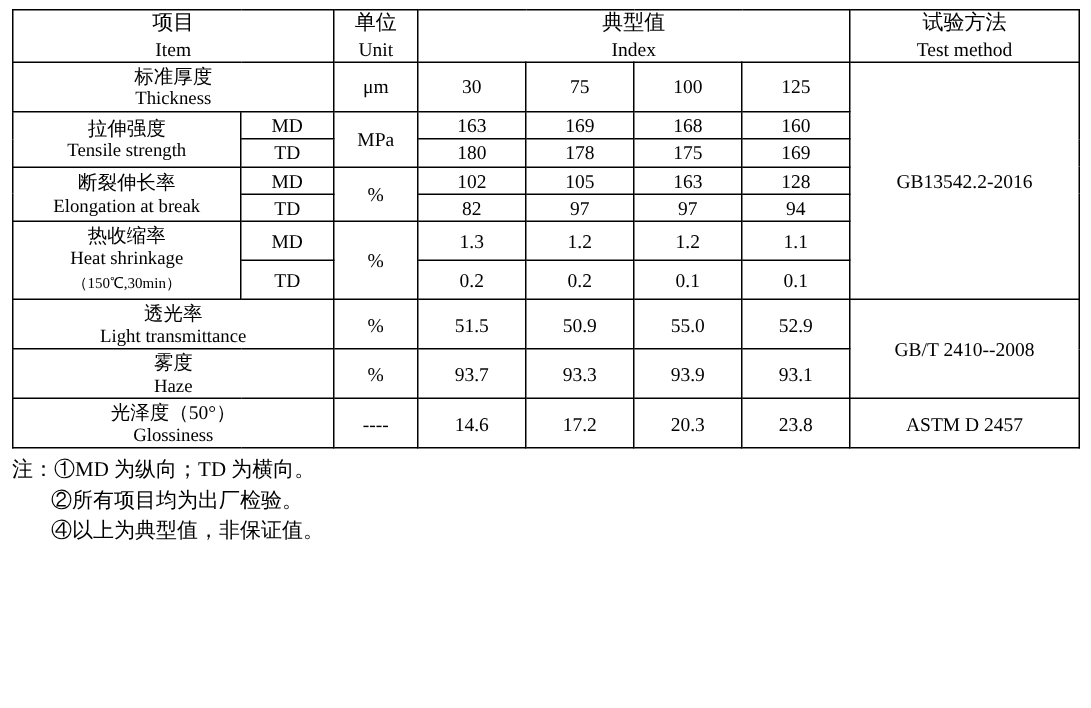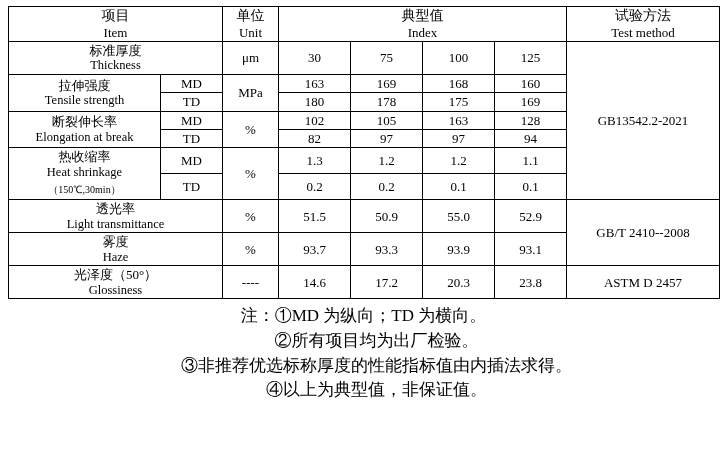--- a/index.html
+++ b/index.html
@@ -55,23 +55,22 @@
     margin-left: 48px;
   }
   .method {
     font-size: 13px;
   }
   .small-note {
     font-size: 10px;
   }
   .notes {
     margin-top: 5px;
-    font-size: 17px;
+    font-size: 14px;
     line-height: 1.45;
-    text-align: center;
   }
   .notes .line {
     white-space: pre;
   }
   .notes .indent {
     padding-left: 26px;
   }
   col.c-item   { width: 152px; }
   col.c-dir    { width: 62px; }
   col.c-unit   { width: 56px; }
@@ -121,21 +120,21 @@
       <tr>
         <td colspan="2">
           <span class="cn">标准厚度</span>
           <span class="en">Thickness</span>
         </td>
         <td class="unit">μm</td>
         <td class="val">30</td>
         <td class="val">75</td>
         <td class="val">100</td>
         <td class="val">125</td>
-        <td class="method" rowspan="7">GB13542.2-2021</td>
+        <td class="method" rowspan="7">GB13542.2-2016</td>
       </tr>
 
       <tr>
         <td rowspan="2">
           <span class="cn">拉伸强度</span>
           <span class="en">Tensile strength</span>
         </td>
         <td class="dir">MD</td>
         <td class="unit" rowspan="2">MPa</td>
         <td class="val">163</td>
@@ -231,17 +230,16 @@
         <td class="val">20.3</td>
         <td class="val">23.8</td>
         <td class="method">ASTM D 2457</td>
       </tr>
     </tbody>
   </table>
 
   <div class="notes">
     <div class="line"><span>注：</span><span>①MD 为纵向；TD 为横向。</span></div>
     <div class="line indent"><span>②所有项目均为出厂检验。</span></div>
-    <div class="line indent"><span>③非推荐优选标称厚度的性能指标值由内插法求得。</span></div>
     <div class="line indent"><span>④以上为典型值，非保证值。</span></div>
   </div>
 
 </div>
 
 </body></html>

